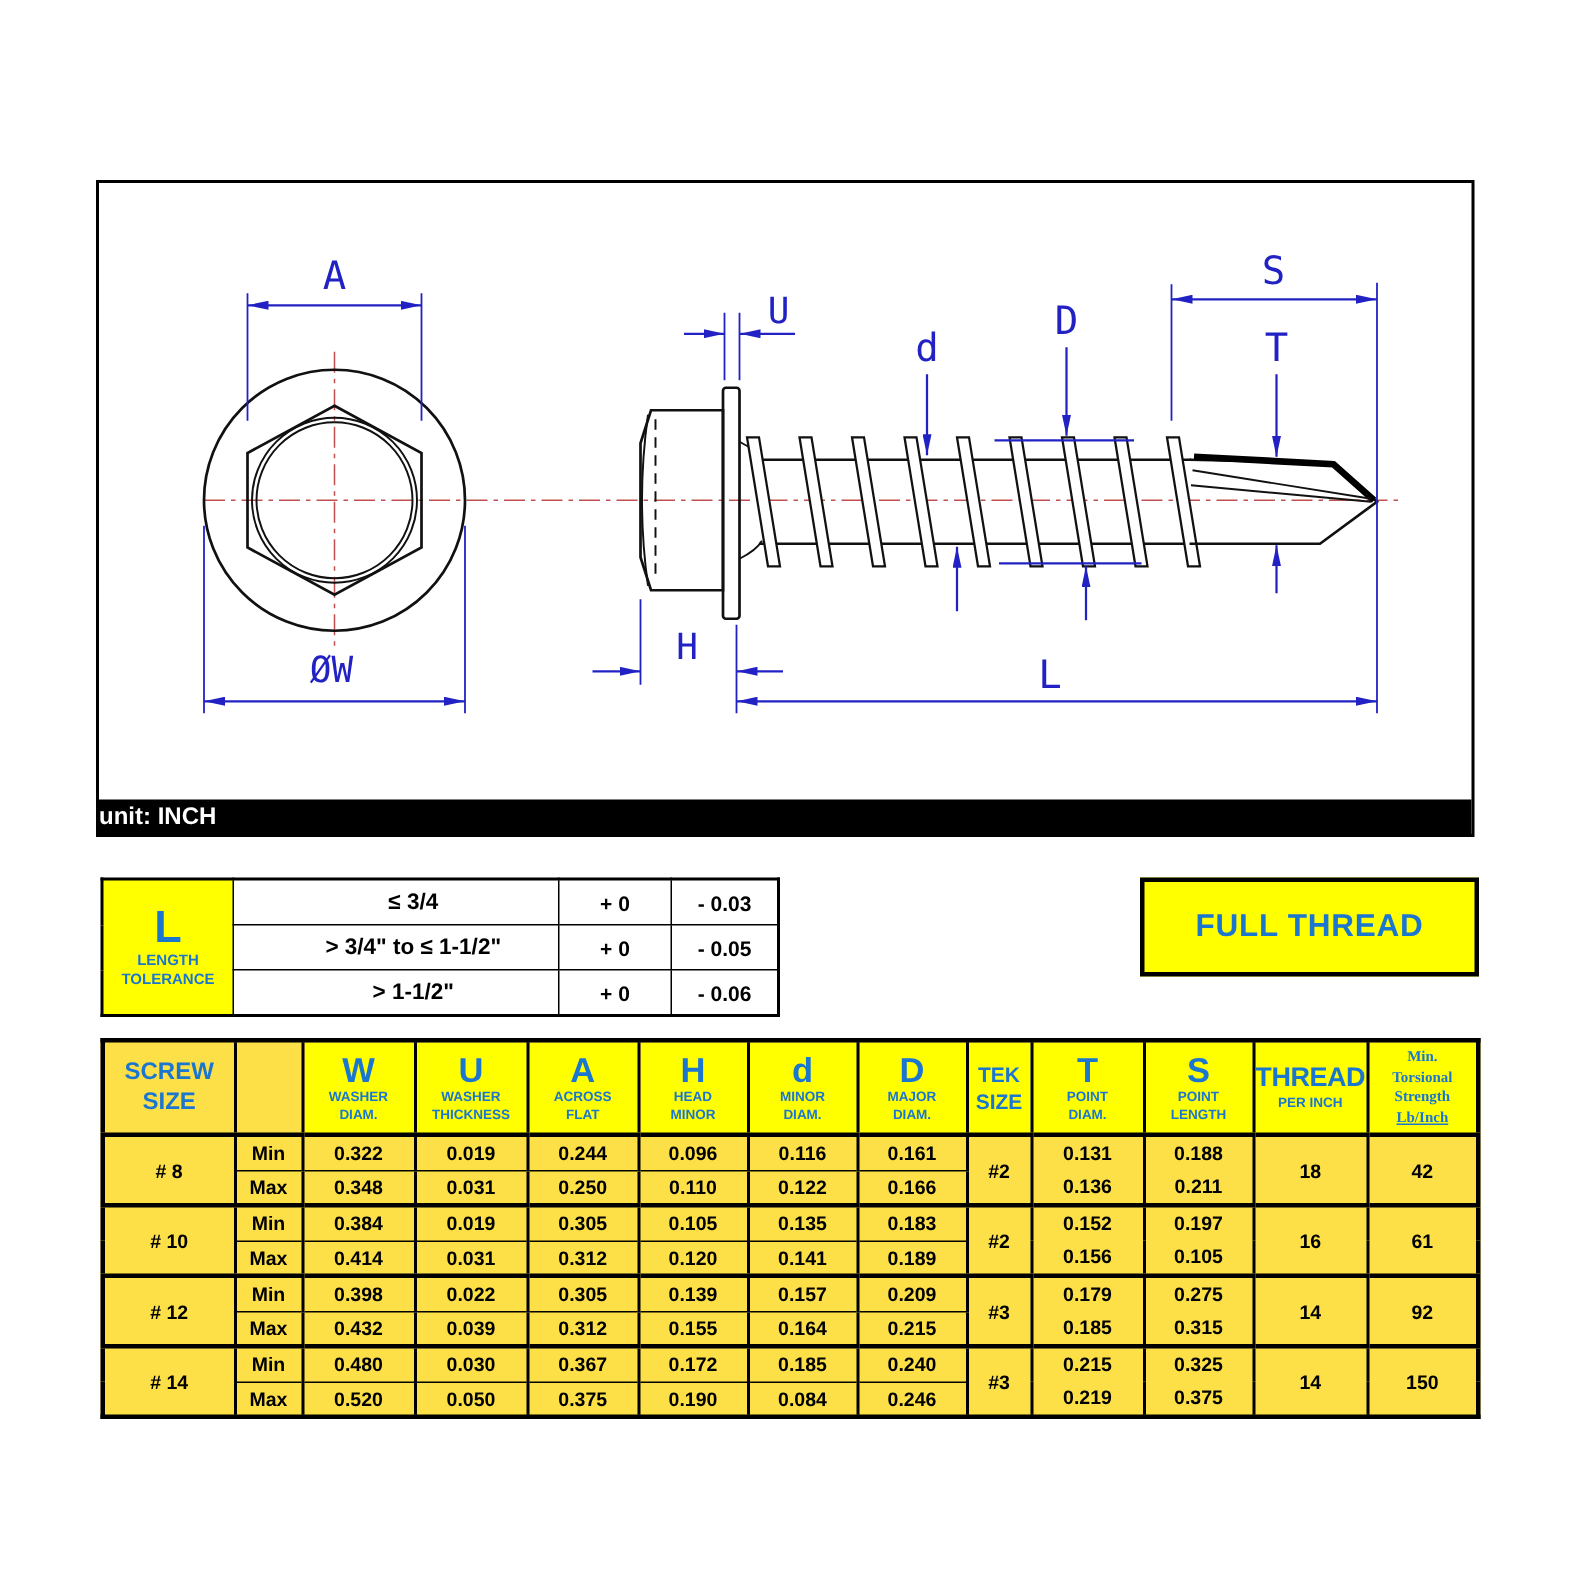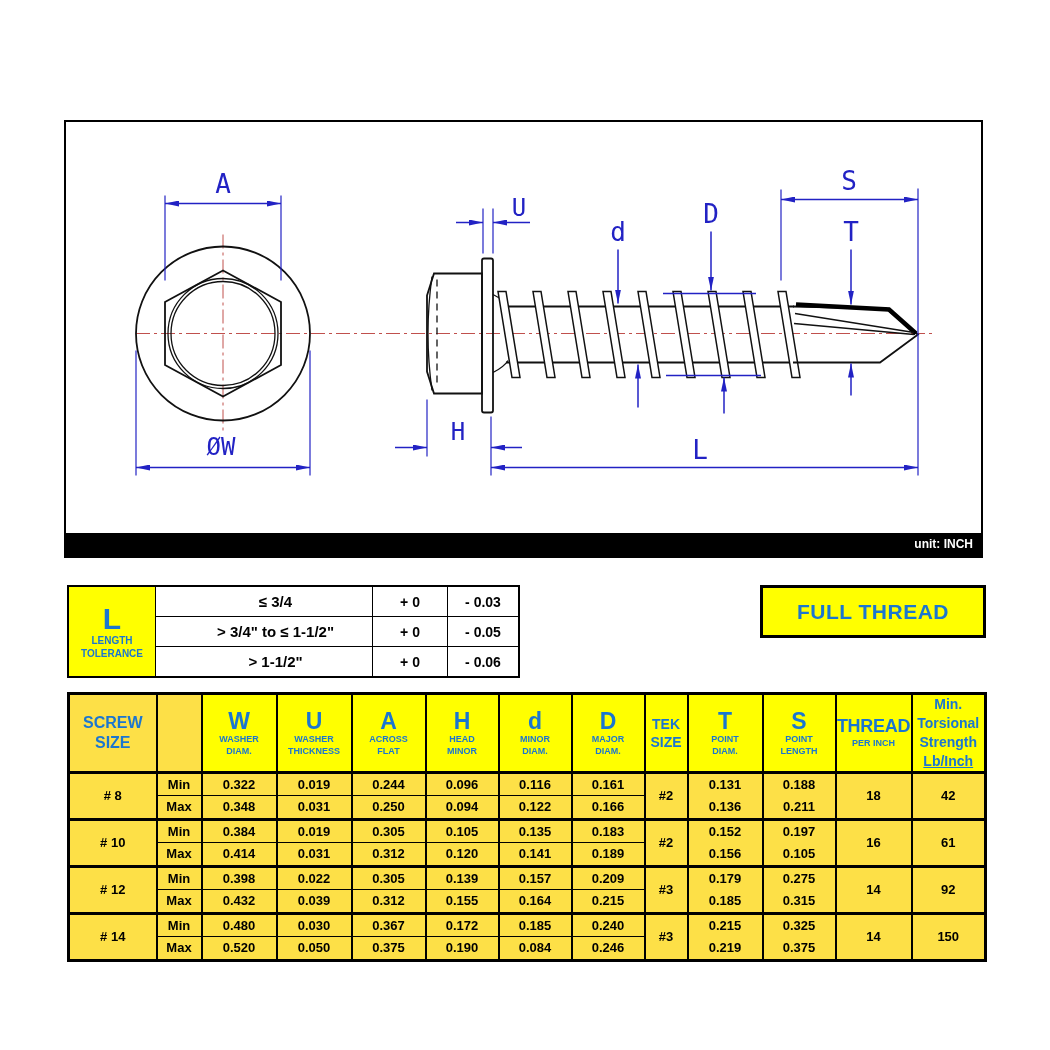--- a/index.html
+++ b/index.html
@@ -9,22 +9,22 @@
     --red:#c0504d;
   }
   html,body{margin:0;padding:0;background:#fff;}
   body{width:1050px;height:1050px;position:relative;font-family:"Liberation Sans",sans-serif;color:#000;}
   .abs{position:absolute;}
 
   
   #drawing-frame{left:64px;top:120px;width:919px;height:438px;border:2px solid #000;
     box-sizing:border-box;display:flex;flex-direction:column;background:#fff;}
   #drawing-frame svg{flex:1;display:block;}
-  .unit-bar{height:23px;background:#000;color:#fff;font-size:12px;font-weight:bold;
-    text-align:right;line-height:23px;padding-right:8px;}
+  .unit-bar{height:23px;background:#000;color:#fff;font-size:16px;font-weight:bold;
+    line-height:23px;padding-right:8px;}
 
   .blk{stroke:#111;fill:none;stroke-width:1.8;}
   .thin{stroke-width:1.3;}
   .red{stroke:var(--red);stroke-width:1;fill:none;stroke-dasharray:14 4 3 4;}
   .dim{stroke:var(--dim);stroke-width:1.5;fill:none;}
   .ext{stroke-width:1.2;}
   .dimtxt{fill:var(--dim);font-family:"DejaVu Sans Mono",monospace;font-size:26px;}
   .dimtxt.sm{font-size:24px;}
   .flight{fill:#fff;stroke:#111;stroke-width:1.5;}
 
@@ -32,38 +32,38 @@
   #tol{left:67px;top:585px;border-collapse:collapse;border:2.5px solid #000;background:#fff;}
   #tol td{border:1.5px solid #000;text-align:center;vertical-align:middle;height:27px;}
   .tol-head{background:var(--yellow);width:84px;}
   .tol-sym{font-size:30px;font-weight:bold;color:var(--blue);line-height:1;}
   .tol-cap{font-size:10px;font-weight:bold;color:var(--blue);line-height:1.3;}
   .tol-range{width:191px;font-size:15px;font-weight:bold;padding-left:24px;}
   .tol-plus{width:72px;font-size:14px;font-weight:bold;}
   .tol-minus{width:68px;font-size:14px;font-weight:bold;margin-top:34px;}
 
   
-  #full-thread{left:760px;top:585px;width:226px;height:53px;background:var(--yellow);
+  #full-thread{left:760px;top:585px;width:226px;height:66px;background:var(--yellow);
     border:3px solid #000;box-sizing:border-box;display:flex;align-items:center;justify-content:center;}
   #full-thread span{color:var(--blue);font-size:21px;font-weight:bold;letter-spacing:.5px;}
 
   
   #spec{left:67px;top:692px;border-collapse:collapse;border:3px solid #000;table-layout:fixed;background:#fde047;}
   #spec th,#spec td{border:2px solid #000;border-top-width:1px;border-bottom-width:1px;
     text-align:center;vertical-align:middle;padding:0;overflow:hidden;}
   #spec thead th{border-bottom-width:3px;height:60px;}
   #spec tr.grp>td{border-top-width:3px;}
   #spec td{height:21px;font-size:13px;font-weight:bold;}
   .yhead{background:var(--yellow);}
   .sym{font-size:23px;font-weight:bold;color:var(--blue);line-height:1.05;}
   .sub{font-size:9px;font-weight:bold;color:var(--blue);line-height:1.35;}
   .screw-head{font-size:16px;font-weight:bold;color:var(--blue);line-height:1.25;}
   .tek-head{font-size:14px;font-weight:bold;color:var(--blue);line-height:1.3;}
   .thread-sym{font-size:18px;font-weight:bold;color:var(--blue);line-height:1.1;letter-spacing:-.3px;}
-  .tors{font-size:14px;color:var(--blue);line-height:1.35;}
+  .tors{font-size:10px;color:var(--blue);line-height:1.35;font-family:Liberation Serif, serif;}
   .tors .b{font-weight:bold;}
   .tors .u{font-weight:bold;text-decoration:underline;}
   .size-cell{font-size:15px;}
   .mm-cell{font-size:11.5px;margin-top:40px;}
   .stack div{height:22px;line-height:22px;}
 </style>
 </head>
 <body>
 
 <div class="abs" id="drawing-frame">
@@ -329,21 +329,21 @@
           <div>0.211</div>
       </td>
       <td rowspan="2">18</td>
       <td rowspan="2">42</td>
     </tr>
     <tr>
       <td class="mm-cell">Max</td>
       <td>0.348</td>
       <td>0.031</td>
       <td>0.250</td>
-      <td>0.094</td>
+      <td>0.110</td>
       <td>0.122</td>
       <td>0.166</td>
     </tr>
 
     <tr class="grp">
       <td rowspan="2" class="size-cell"># 10</td>
       <td class="mm-cell">Min</td>
       <td>0.384</td>
       <td>0.019</td>
       <td>0.305</td>

